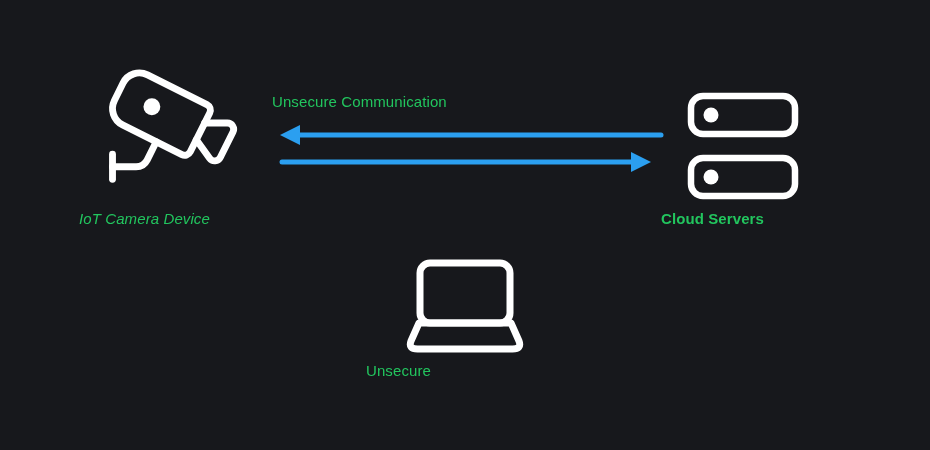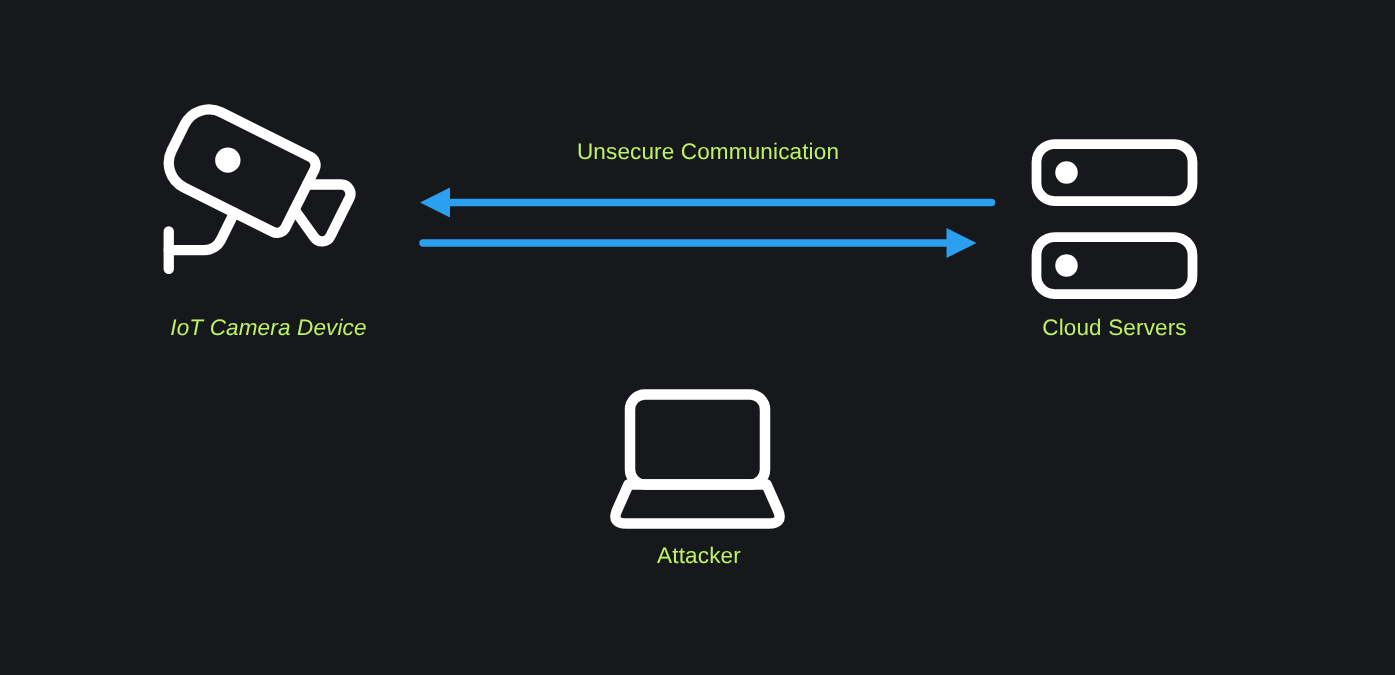--- a/index.html
+++ b/index.html
@@ -12,22 +12,21 @@
     width: 930px;
     height: 450px;
     background: #17181c;
     overflow: hidden;
     font-family: "Liberation Sans", sans-serif;
   }
   .abs { position: absolute; }
   .label {
     position: absolute;
     width: 200px;
-    text-align: center;
-    color: #bef264;
+    color: #22c55e;
     font-size: 15px;
     line-height: 18px;
     letter-spacing: 0.1px;
     white-space: nowrap;
   }
   .icon-stroke {
     fill: none;
     stroke: #ffffff;
     stroke-linecap: round;
     stroke-linejoin: round;
@@ -75,23 +74,23 @@
   </svg>
 
   <div class="abs" style="left:684px; top:90px; width:120px; height:115px;">
     <svg width="120" height="115" viewBox="0 0 120 115">
       <rect class="icon-stroke" stroke-width="6.5" x="7" y="6" width="104" height="38" rx="12"></rect>
       <rect class="icon-stroke" stroke-width="6.5" x="7" y="68" width="104" height="38" rx="12"></rect>
       <circle class="icon-fill" cx="27" cy="25" r="7.5"></circle>
       <circle class="icon-fill" cx="27" cy="87" r="7.5"></circle>
     </svg>
   </div>
-  <div class="label" style="left:643px; top:210px;">Cloud Servers</div>
+  <div class="label" style="left:661px; top:210px;font-weight:bold;">Cloud Servers</div>
 
   <div class="abs" style="left:403px; top:257px; width:124px; height:100px;">
     <svg width="124" height="100" viewBox="0 0 124 100">
       <rect class="icon-stroke" stroke-width="7" x="17" y="6" width="90" height="60" rx="10"></rect>
       <path class="icon-stroke" stroke-width="7" d="M16 66 L108 66 L116 84 Q119 92 109.5 92 L14.5 92 Q5 92 8 84 Z"></path>
     </svg>
   </div>
-  <div class="label" style="left:366px; top:362px;">Attacker</div>
+  <div class="label" style="left:366px; top:362px;">Unsecure</div>
 
 </div>
 
 </body></html>

